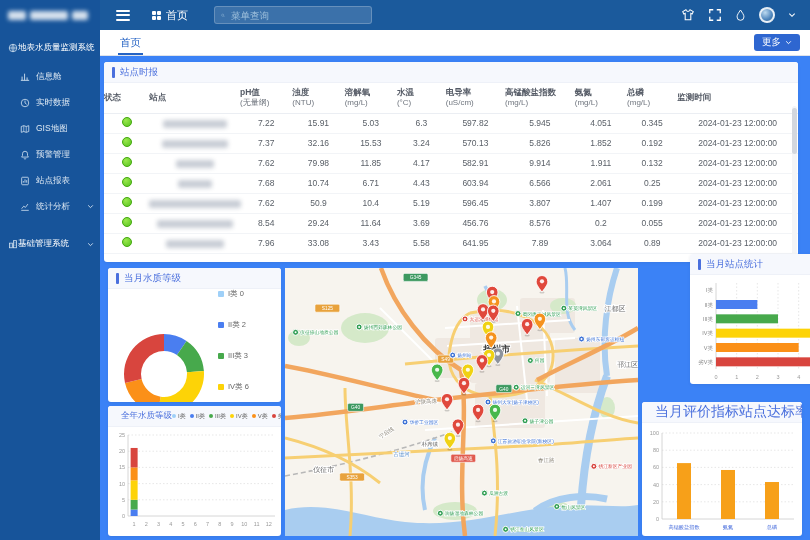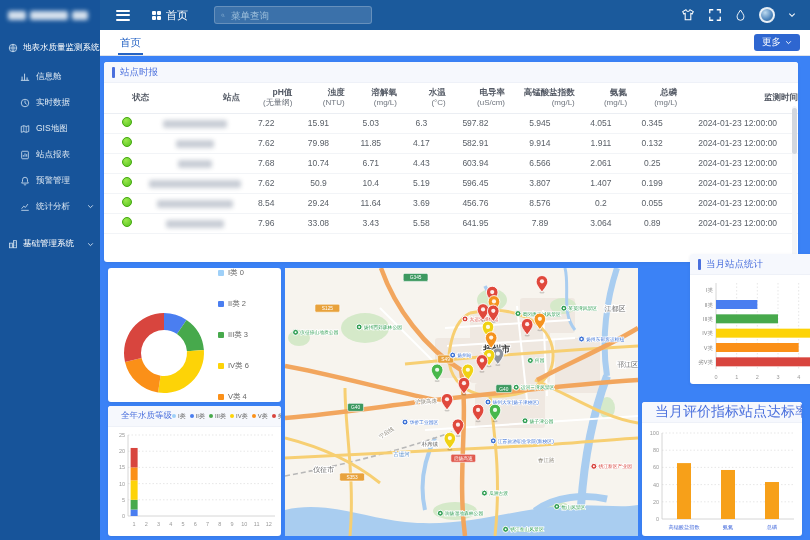--- a/index.html
+++ b/index.html
@@ -18,21 +18,21 @@
   .searchbox{margin-left:26px;width:158px;height:18px;background:rgba(255,255,255,.14);border:1px solid rgba(255,255,255,.22);border-radius:3px;display:flex;align-items:center;padding:0 6px;gap:4px;}
   .searchbox input{flex:1;border:none;outline:none;background:transparent;font-size:9.5px;color:#e8f1fa;}
   .searchbox input::placeholder{color:#9fc0dc;}
   .top-right{margin-left:auto;display:flex;align-items:center;gap:13px;padding-right:14px;color:#fff;}
   .tico{width:14px;height:14px;display:block;cursor:pointer;}
   .avatar{width:16px;height:16px;border-radius:50%;background:radial-gradient(circle at 35% 30%,#bcd9ef,#4f86bd 60%,#2c movie5e8a);background:radial-gradient(circle at 35% 30%,#bcd9ef,#4f86bd 60%,#2c5e8a);border:2px solid rgba(255,255,255,.85);cursor:pointer;}
   .chev{width:8px;height:8px;cursor:pointer;}
 
   
   #sidebar{position:absolute;left:0;top:30px;width:100px;height:510px;background:#17549a;color:#e9eff6;z-index:4;}
-  .side-root{display:flex;align-items:center;gap:5px;padding:12px 6px 10px 8px;font-size:8.5px;color:#fff;cursor:pointer;}
+  .side-root{display:flex;align-items:center;padding:12px 6px 10px 8px;font-size:8.5px;color:#fff;cursor:pointer;}
   .side-root .lbl{flex:1;white-space:nowrap;}
   .side-item{display:flex;align-items:center;gap:6px;padding:7px 6px 7px 20px;font-size:8.5px;cursor:pointer;color:#dce7f2;}
   .side-item .icon,.side-root .icon{width:10px;height:10px;flex:0 0 auto;color:#cfe0ef;}
   .side-item .icon svg,.side-root .icon svg,.tico svg,.chev svg{width:100%;height:100%;display:block;}
   .side-item .lbl{flex:1;white-space:nowrap;}
   .side-chev{width:7px;height:7px;color:#cfe0ef;}
 
   
   #main{position:absolute;left:100px;top:30px;width:710px;height:510px;}
   #tabbar{position:absolute;left:0;top:0;width:710px;height:26px;background:#fff;border-bottom:1px solid #dfe3ea;}
@@ -42,21 +42,21 @@
 
   .card{position:absolute;background:#fff;border-radius:3px;box-shadow:0 1px 3px rgba(40,60,90,.10);overflow:hidden;}
   .card-hd{height:21px;display:flex;align-items:center;padding:0 8px;background:#f6f8fd;border-bottom:1px solid #eef1f8;}
   .card-hd .accent{width:3px;height:11px;background:#4a6fdd;border-radius:1px;margin-right:5px;}
   .card-hd .t{font-size:9.5px;color:#4a6fdd;white-space:nowrap;}
   .card-hd .extra{margin-left:auto;font-size:8px;color:#9aa0ab;cursor:pointer;}
 
   
   #station-card{left:4px;top:32px;width:694px;height:200px;}
   #station-table{width:100%;border-collapse:collapse;table-layout:fixed;}
-  #station-table th{font-size:8.5px;color:#555b66;font-weight:bold;padding:2px 0;line-height:1.25;border-bottom:1px solid #ebeef3;height:30px;text-align:right;}
+  #station-table th{font-size:8.5px;color:#555b66;font-weight:bold;padding:2px 0;line-height:1.25;border-bottom:1px solid #ebeef3;height:30px;text-align:left;}
   #station-table th .sub{font-weight:normal;font-size:8px;color:#70767f;}
   #station-table td{font-size:8.5px;color:#5a6068;text-align:center;height:20px;border-bottom:1px solid #f2f4f7;padding:0;}
   .dot{display:inline-block;width:10px;height:10px;border-radius:50%;background:radial-gradient(circle at 35% 30%,#9ae84e,#58c41e);border:1px solid #46a912;}
   .sta-blur{display:inline-block;height:8px;border-radius:2px;background:#c9ced6;filter:blur(2px);vertical-align:middle;}
   .tbl-scroll{position:absolute;right:1px;top:44px;width:5px;height:152px;background:#f4f5f7;border-radius:3px;}
   .tbl-scroll i{position:absolute;left:0;top:2px;width:5px;height:46px;background:#d3d7de;border-radius:3px;}
 
   
   #donut-card{left:8px;top:238px;width:173px;height:134px;}
   #annual-card{left:8px;top:376px;width:173px;height:130px;}
@@ -158,34 +158,34 @@
             <svg viewBox="0 0 24 24">
               <path d="M3 6l6-2 6 2 6-2v14l-6 2-6-2-6 2z" fill="none" stroke="currentColor" stroke-width="2"></path>
               <path d="M9 4v14M15 6v14" stroke="currentColor" stroke-width="1.6"></path>
             </svg>
           </span>
           <span class="lbl">GIS地图</span>
         </div>
         <div class="side-item">
           <span class="icon">
             <svg viewBox="0 0 24 24">
+              <path d="M12 3a6 6 0 0 0-6 6v4l-2 4h16l-2-4V9a6 6 0 0 0-6-6z" fill="none" stroke="currentColor" stroke-width="2"></path>
+              <path d="M10 20a2 2 0 0 0 4 0" fill="none" stroke="currentColor" stroke-width="2"></path>
+            </svg>
+          </span>
+          <span class="lbl">预警管理</span>
+        </div>
+        <div class="side-item">
+          <span class="icon">
+            <svg viewBox="0 0 24 24">
               <rect x="4" y="3" width="16" height="18" rx="2" fill="none" stroke="currentColor" stroke-width="2"></rect>
               <path d="M8 16v-4M12 16V8M16 16v-6" stroke="currentColor" stroke-width="2"></path>
             </svg>
           </span>
           <span class="lbl">站点报表</span>
-        </div>
-        <div class="side-item">
-          <span class="icon">
-            <svg viewBox="0 0 24 24">
-              <path d="M12 3a6 6 0 0 0-6 6v4l-2 4h16l-2-4V9a6 6 0 0 0-6-6z" fill="none" stroke="currentColor" stroke-width="2"></path>
-              <path d="M10 20a2 2 0 0 0 4 0" fill="none" stroke="currentColor" stroke-width="2"></path>
-            </svg>
-          </span>
-          <span class="lbl">预警管理</span>
         </div>
         <div class="side-item">
           <span class="icon">
             <svg viewBox="0 0 24 24">
               <path d="M3 20h18M4 16l5-6 4 3 6-8" fill="none" stroke="currentColor" stroke-width="2"></path>
             </svg>
           </span>
           <span class="lbl">统计分析</span>
           <span><svg class="side-chev" viewBox="0 0 12 12">
               <path d="M2 4l4 4 4-4" fill="none" stroke="currentColor" stroke-width="1.6"></path>
@@ -287,20 +287,33 @@
               <td><span class="dot"></span></td>
               <td><span class="sta-blur" style="width:64px"></span></td>
               <td>7.22</td>
               <td>15.91</td>
               <td>5.03</td>
               <td>6.3</td>
               <td>597.82</td>
               <td>5.945</td>
               <td>4.051</td>
               <td>0.345</td>
+              <td>2024-01-23 12:00:00</td>
+            </tr>
+            <tr>
+              <td><span class="dot"></span></td>
+              <td><span class="sta-blur" style="width:66px"></span></td>
+              <td>7.37</td>
+              <td>32.16</td>
+              <td>15.53</td>
+              <td>3.24</td>
+              <td>570.13</td>
+              <td>5.826</td>
+              <td>1.852</td>
+              <td>0.192</td>
               <td>2024-01-23 12:00:00</td>
             </tr>
             <tr>
               <td><span class="dot"></span></td>
               <td><span class="sta-blur" style="width:38px"></span></td>
               <td>7.62</td>
               <td>79.98</td>
               <td>11.85</td>
               <td>4.17</td>
               <td>582.91</td>
@@ -362,20 +375,24 @@
               <td>2024-01-23 12:00:00</td>
             </tr>
           </tbody>
       </table>
       <div class="tbl-scroll">
           <i></i>
         </div>
     </div>
 
     <div class="card" id="donut-card">
+      <div class="card-hd">
+          <span class="accent"></span>
+        <span class="t">当月水质等级</span>
+        </div>
       <div class="donut-wrap">
         <svg id="donut-svg" width="108" height="108" viewBox="0 0 108 108">
             <path d="M56 16A40 40 0 0 1 78.53280232254488 22.950449027360207L68.95636133546331 36.996508190732115A23 23 0 0 0 56 33Z" fill="#4a7ef0"></path>
             <path d="M78.53280232254488 22.950449027360207A40 40 0 0 1 95.8881518872472 53.01079625654303L78.93568733516715 54.28120784751224A23 23 0 0 0 68.95636133546331 36.996508190732115Z" fill="#47a94c"></path>
             <path d="M95.8881518872472 53.01079625654303A40 40 0 0 1 50.03830935295302 95.55323304900514L52.57202787794799 78.74310900317795A23 23 0 0 0 78.93568733516715 54.28120784751224Z" fill="#fdd307"></path>
             <path d="M50.03830935295302 95.55323304900514A40 40 0 0 1 17.002883512727053 64.90083735825257L33.576658019818055 61.11798148099523A23 23 0 0 0 52.57202787794799 78.74310900317795Z" fill="#fb9018"></path>
             <path d="M17.002883512727053 64.90083735825257A40 40 0 0 1 55.99999999999999 16L55.99999999999999 33A23 23 0 0 0 33.576658019818055 61.11798148099523Z" fill="#d8453e"></path>
           </svg>
         <div class="legend-col" id="donut-legend">
             <div class="lg-item">

